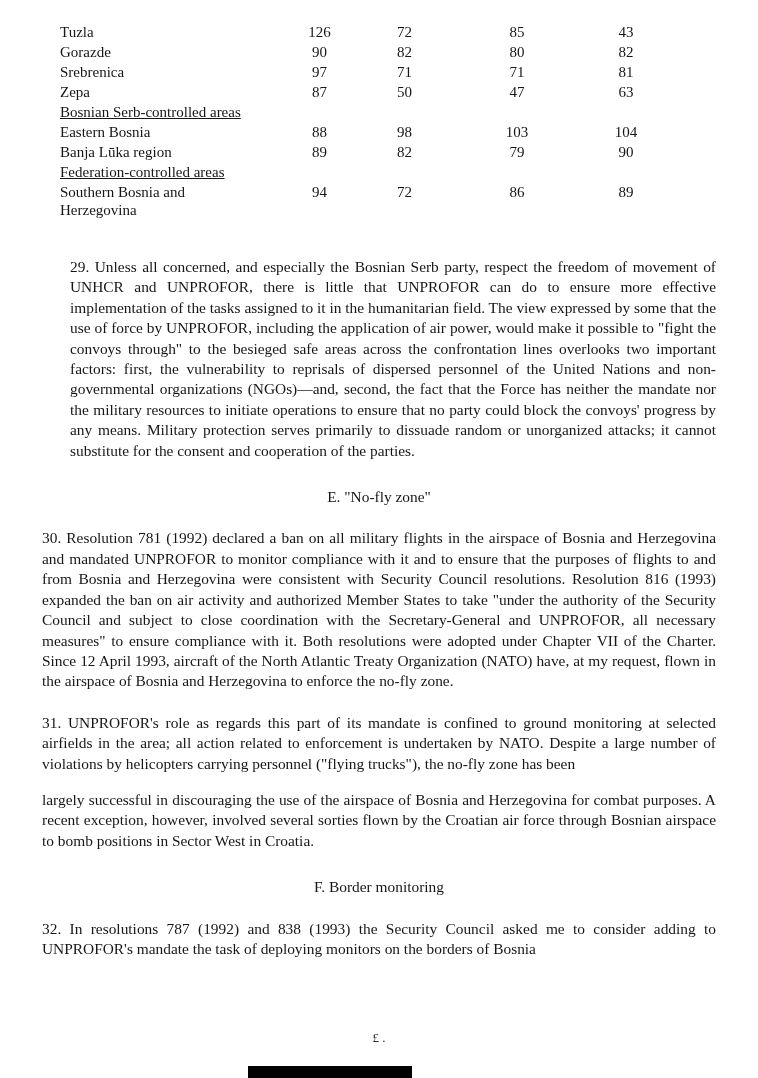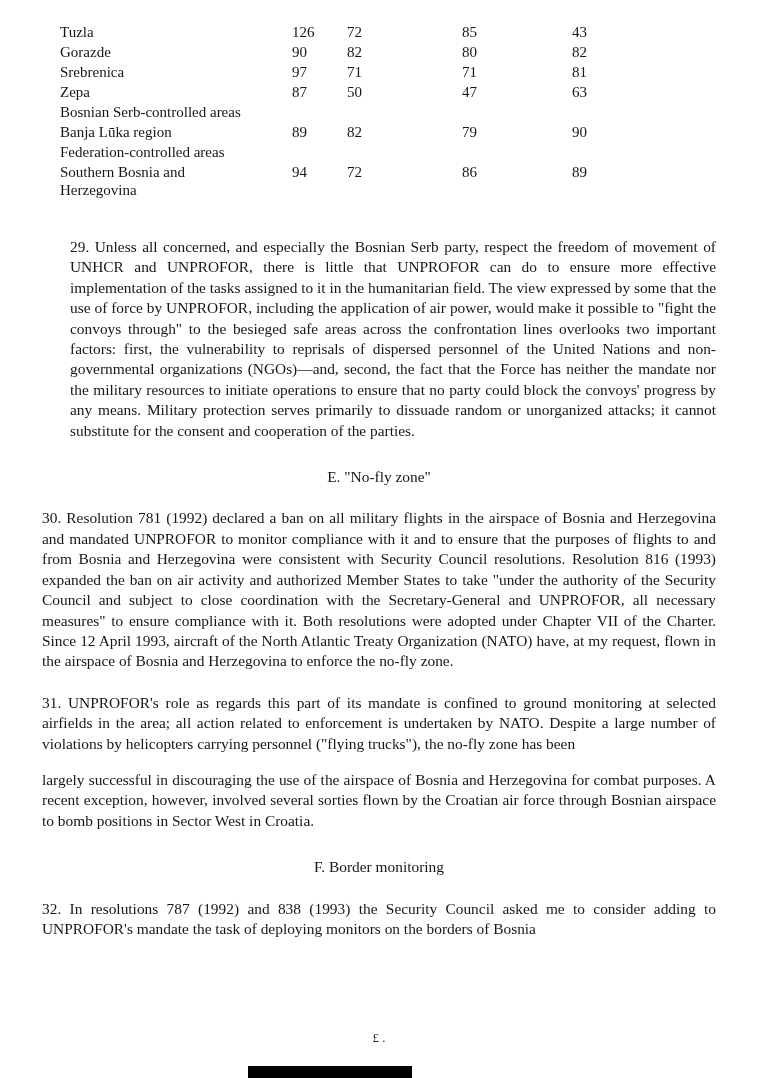--- a/index.html
+++ b/index.html
@@ -14,26 +14,26 @@
     margin:22px 0 0 60px;
     font-size:15px;
   }
   .doc-table td{
     padding:1px 0;
     height:18px;
     vertical-align:top;
     line-height:18px;
   }
   td.label{width:232px;white-space:pre-line;margin-top:20px;}
-  td.num{text-align:left;}
+  td.num{text-align:center;}
   td.n1{width:55px;}
   td.n2{width:115px;}
   td.n3{width:110px;margin-top:28px;}
   td.n4{width:108px;}
-  .section-label{}
+  .section-label{text-decoration:underline;}
   
   .body-text{
     margin:0 42px;
     font-size:15.4px;
     line-height:20.4px;
     text-align:justify;
   }
   p.para{margin:21px 0 0 0;}
   p.para-first{margin-top:37px;margin-left:28px;}
   p.para-cont{margin-top:16px;}
@@ -83,20 +83,27 @@
         <td class="label">Zepa</td>
         <td class="num n1">87</td>
         <td class="num n2">50</td>
         <td class="num n3">47</td>
         <td class="num n4">63</td>
       </tr>
       <tr>
         <td class="label" colspan="5"><span class="section-label">Bosnian Serb-controlled areas</span></td>
       </tr>
       <tr>
+        <td class="label">Eastern Bosnia</td>
+        <td class="num n1">88</td>
+        <td class="num n2">98</td>
+        <td class="num n3">103</td>
+        <td class="num n4">104</td>
+      </tr>
+      <tr>
         <td class="label">Banja Lūka region</td>
         <td class="num n1">89</td>
         <td class="num n2">82</td>
         <td class="num n3">79</td>
         <td class="num n4">90</td>
       </tr>
       <tr>
         <td class="label" colspan="5"><span class="section-label">Federation-controlled areas</span></td>
       </tr>
       <tr>

